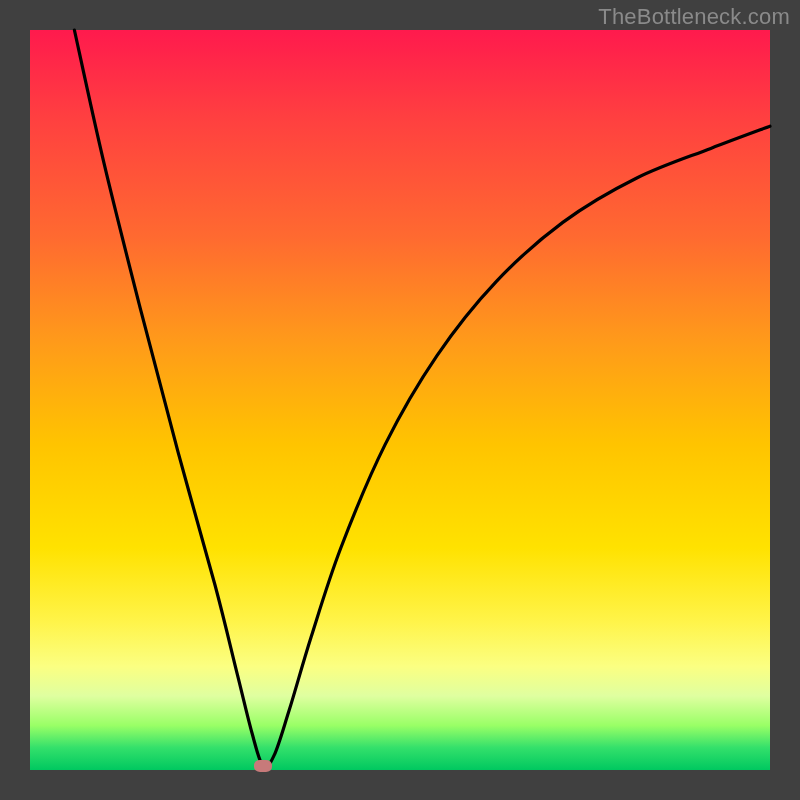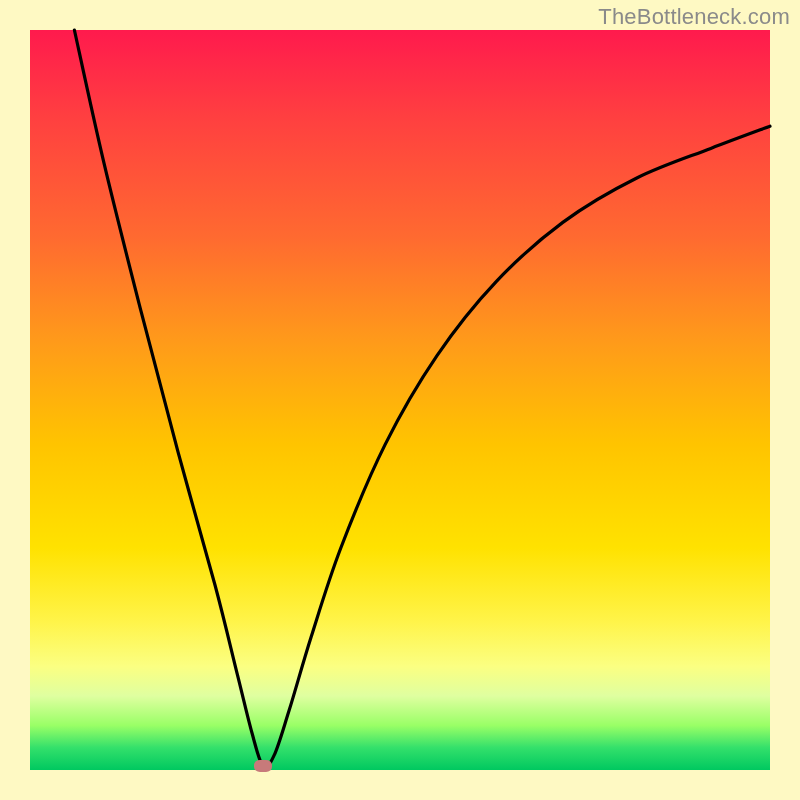--- a/index.html
+++ b/index.html
@@ -9,21 +9,21 @@
     height: 800px;
     background: #000;
     overflow: hidden;
   }
   .frame {
     position: absolute;
     left: 0;
     top: 0;
     width: 800px;
     height: 800px;
-    background: #fef9c3;
+    background: #404040;
   }
   .plot-area {
     position: absolute;
     left: 30px;
     top: 30px;
     width: 740px;
     height: 740px;
     
     background: linear-gradient(to bottom,
       #ff1a4d 0%,

